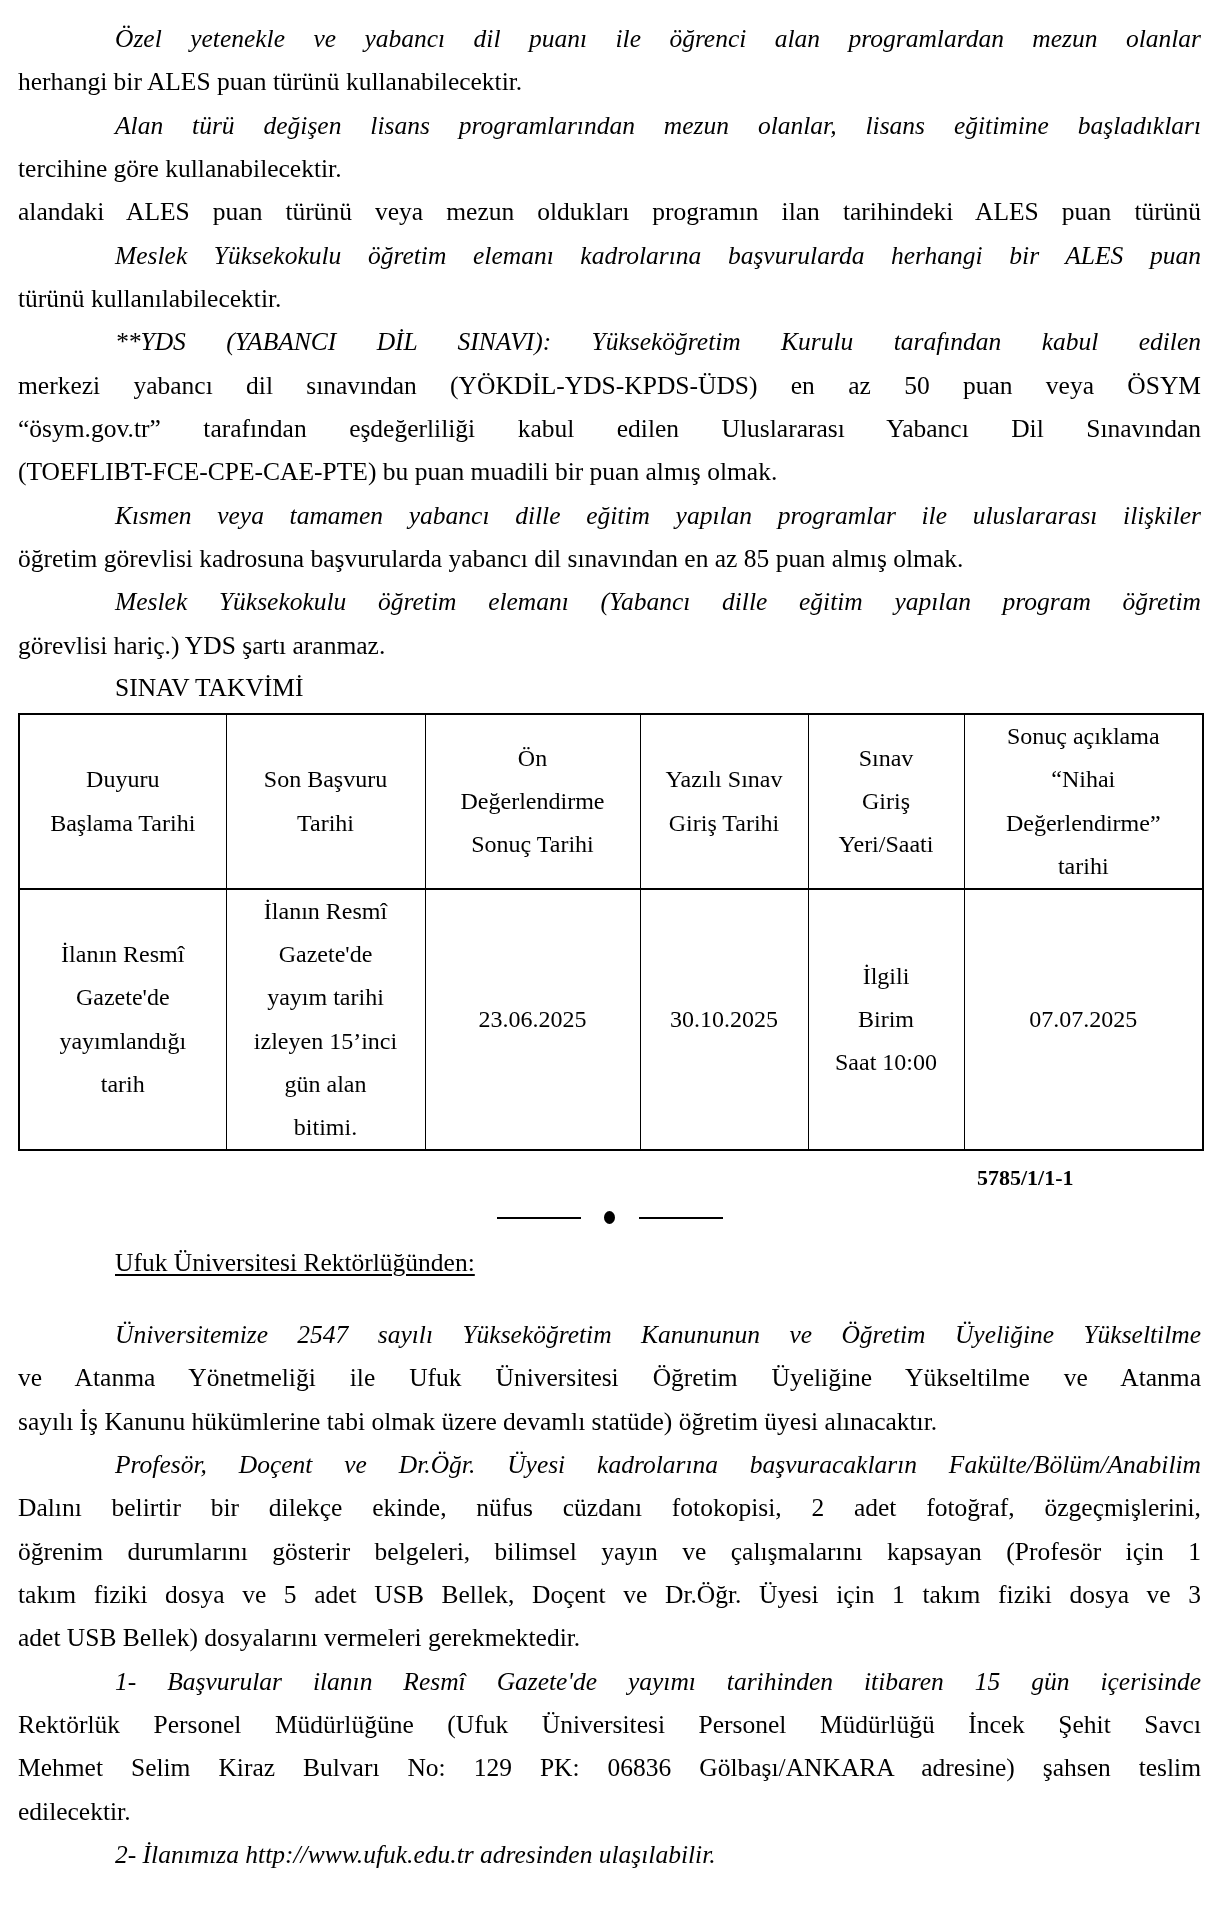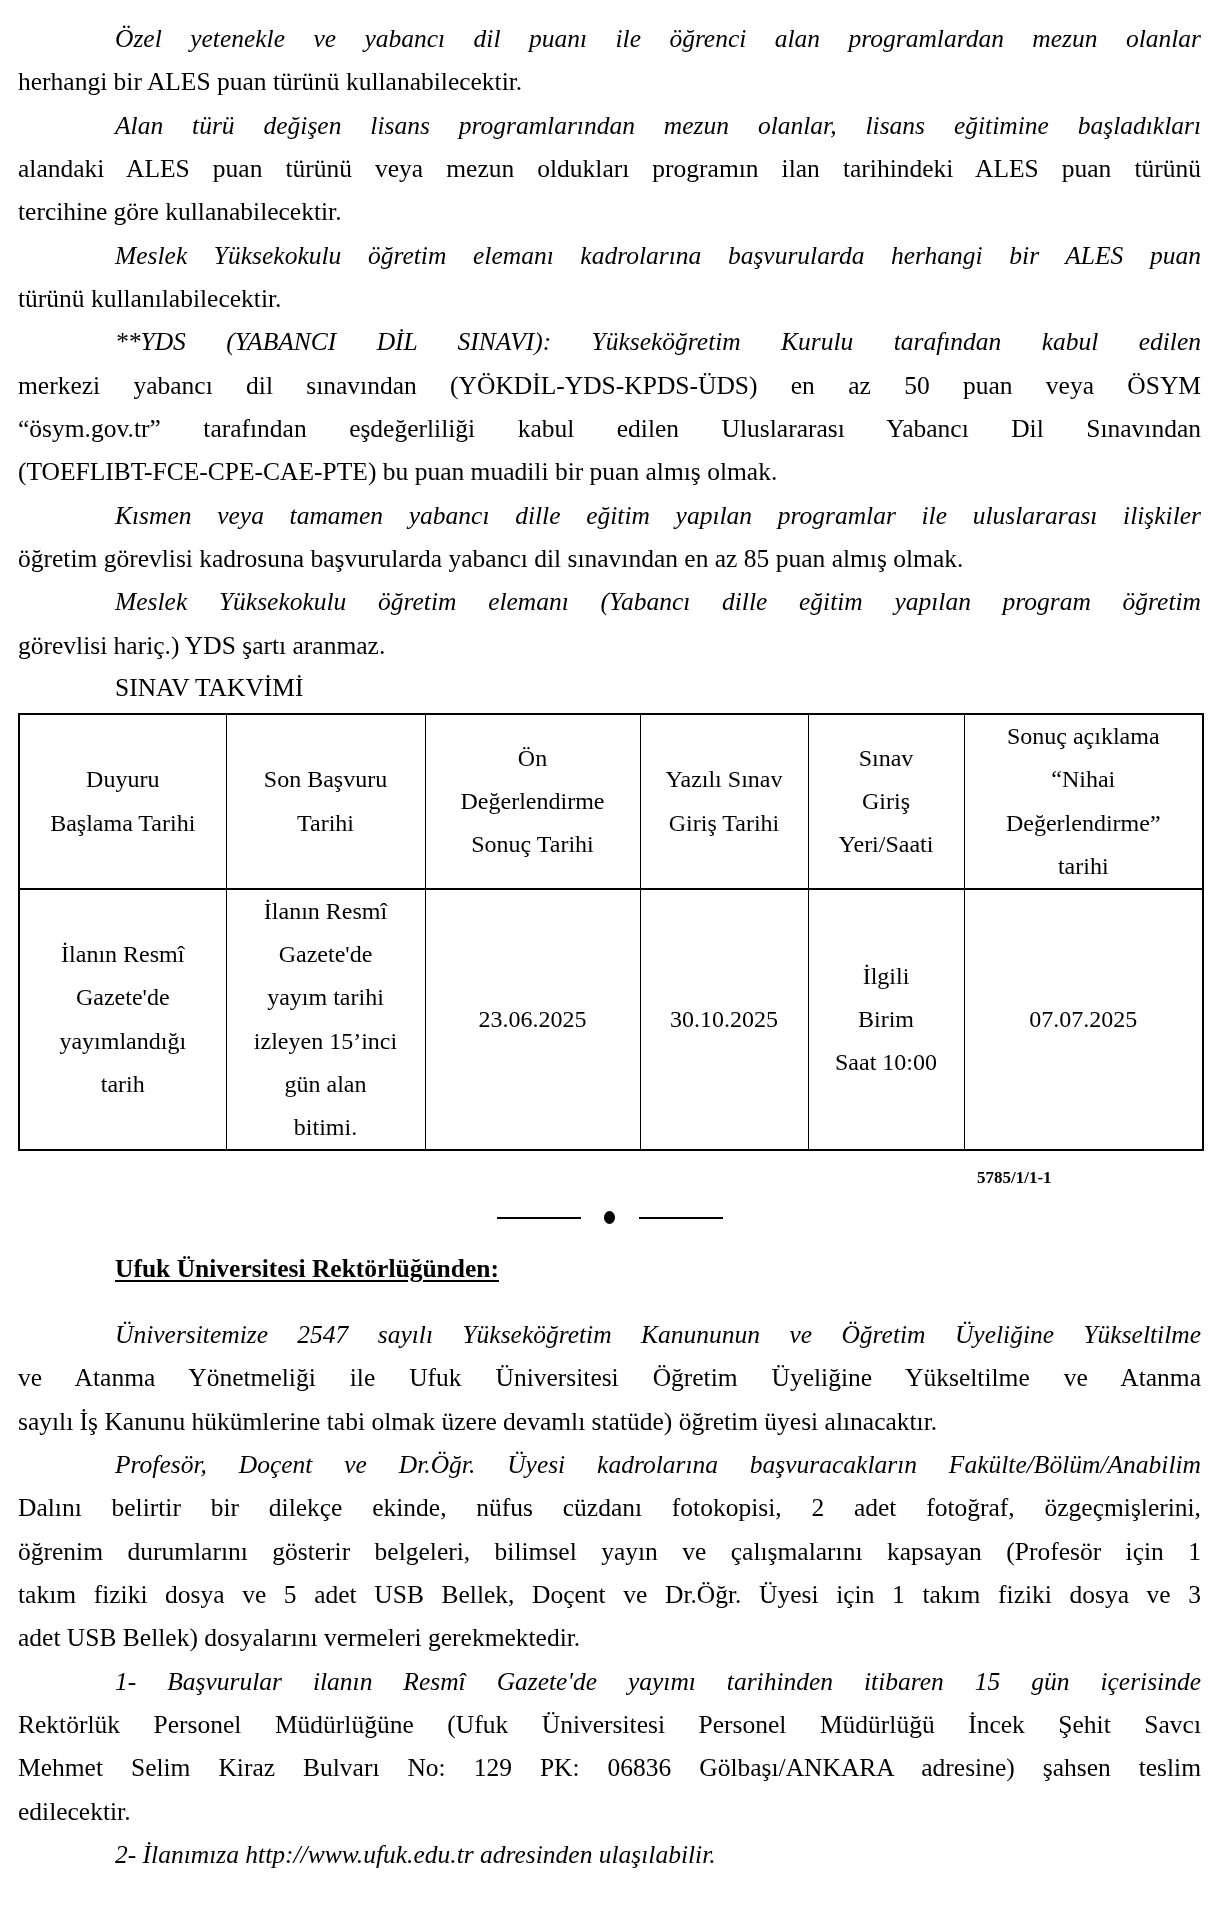--- a/index.html
+++ b/index.html
@@ -31,51 +31,51 @@
     border: 2px solid #000;
   }
   table.schedule td {
     border: 1px solid #000; text-align: center; vertical-align: middle;
     font-size: 24px; line-height: 43.2px; padding: 0 4px;
   }
   table.schedule tr.head td { height: 173px; border-bottom: 2.5px solid #000; }
   table.schedule tr.body td { height: 259px; }
   table.schedule td .cl { display: block; white-space: nowrap; }
   .ref {
-    position: absolute; left: 959px; top: 1158px; font-weight: bold; font-size: 17px;
+    position: absolute; left: 959px; top: 1158px; font-weight: bold; font-size: 22px;
     line-height: 40px;
   }
   .separator {
     position: absolute; left: 479px; top: 1198px; width: 226px; height: 40px;
   }
   .separator .dash { position: absolute; top: 19px; height: 2px; width: 84px; background: #000; }
   .separator .dash.l { left: 0; }
   .separator .dash.r { right: 0; }
   .separator .dot {
     position: absolute; left: 107px; top: 13px; width: 11px; height: 13px;
     border-radius: 50%; background: #000;
   }
   .org-heading {
     position: absolute; left: 97px; top: 1243px; line-height: 40px;
-    font-weight: bold; text-decoration: underline; text-decoration-thickness: 2px;
-    text-underline-offset: 3px; font-size: 25.5px; margin-top: 6px;
+    font-weight: normal; text-decoration: underline; text-decoration-thickness: 2px;
+    text-underline-offset: 3px; font-size: 25.5px;
   }
   .bottom-block { position: absolute; left: 0; top: 1313px; width: 1183px; }
 </style>
 </head>
 <body>
 
 <div class="page">
 
   <div class="top-block" id="top-block">
       <div class="line indent">Özel yetenekle ve yabancı dil puanı ile öğrenci alan programlardan mezun olanlar</div>
       <div class="line last">herhangi bir ALES puan türünü kullanabilecektir.</div>
       <div class="line indent">Alan türü değişen lisans programlarından mezun olanlar, lisans eğitimine başladıkları</div>
+      <div class="line last">tercihine göre kullanabilecektir.</div>
       <div class="line">alandaki ALES puan türünü veya mezun oldukları programın ilan tarihindeki ALES puan türünü</div>
-      <div class="line last">tercihine göre kullanabilecektir.</div>
       <div class="line indent">Meslek Yüksekokulu öğretim elemanı kadrolarına başvurularda herhangi bir ALES puan</div>
       <div class="line last">türünü kullanılabilecektir.</div>
       <div class="line indent">**YDS (YABANCI DİL SINAVI): Yükseköğretim Kurulu tarafından kabul edilen</div>
       <div class="line">merkezi yabancı dil sınavından (YÖKDİL-YDS-KPDS-ÜDS) en az 50 puan veya ÖSYM</div>
       <div class="line">“ösym.gov.tr” tarafından eşdeğerliliği kabul edilen Uluslararası Yabancı Dil Sınavından</div>
       <div class="line last">(TOEFLIBT-FCE-CPE-CAE-PTE) bu puan muadili bir puan almış olmak.</div>
       <div class="line indent">Kısmen veya tamamen yabancı dille eğitim yapılan programlar ile uluslararası ilişkiler</div>
       <div class="line last">öğretim görevlisi kadrosuna başvurularda yabancı dil sınavından en az 85 puan almış olmak.</div>
       <div class="line indent">Meslek Yüksekokulu öğretim elemanı (Yabancı dille eğitim yapılan program öğretim</div>
       <div class="line last">görevlisi hariç.) YDS şartı aranmaz.</div>

